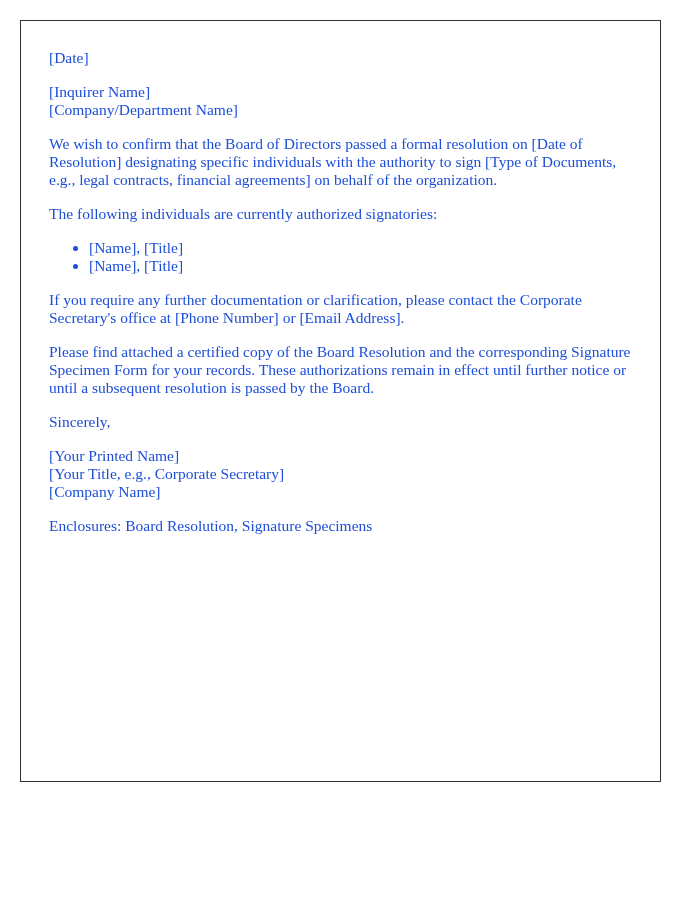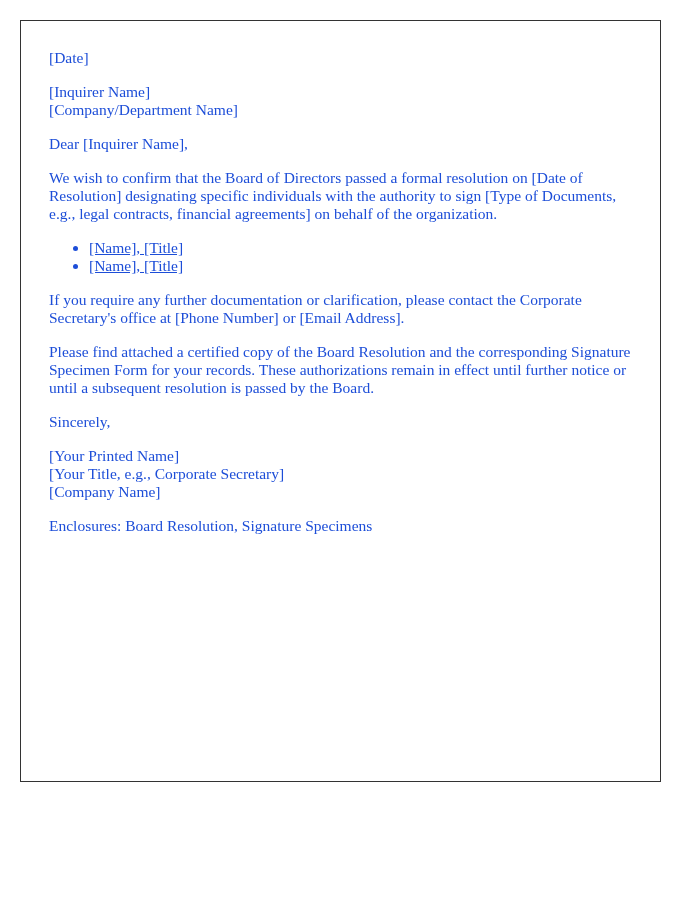--- a/index.html
+++ b/index.html
@@ -10,41 +10,41 @@
     width: 583px;
     height: 714px;
     border: 1px solid #333333;
     padding: 28px 28px 18px 28px;
     font-family: "Liberation Serif", "DejaVu Serif", serif;
     font-size: 15.5px;
     line-height: 18px;
     color: #1d4ed8;
   }
   .letter p { margin: 0 0 16px 0; }
-  .letter ul { margin: 0 0 16px 0; padding-left: 40px; text-decoration: underline; }
+  .letter ul { margin: 0 0 16px 0; padding-left: 40px; }
   .letter li { margin: 0; }
   .line { display: block; }
 </style>
 </head>
 <body>
 
 <div class="letter">
   <p>[Date]</p>
 
   <p>
     <span class="line">[Inquirer Name]</span>
     <span class="line">[Company/Department Name]</span>
   </p>
 
 
-  <p>Dear [Inquirer Name],</p>
 
 
   <p>We wish to confirm that the Board of Directors passed a formal resolution on [Date of Resolution] designating specific individuals with the authority to sign [Type of Documents, e.g., legal contracts, financial agreements] on behalf of the organization.</p>
 
+  <p>The following individuals are currently authorized signatories:</p>
 
   <ul>
     <li>[Name], [Title]</li>
     <li>[Name], [Title]</li>
   </ul>
 
   <p>If you require any further documentation or clarification, please contact the Corporate Secretary's office at [Phone Number] or [Email Address].</p>
 
   <p>Please find attached a certified copy of the Board Resolution and the corresponding Signature Specimen Form for your records. These authorizations remain in effect until further notice or until a subsequent resolution is passed by the Board.</p>
 

